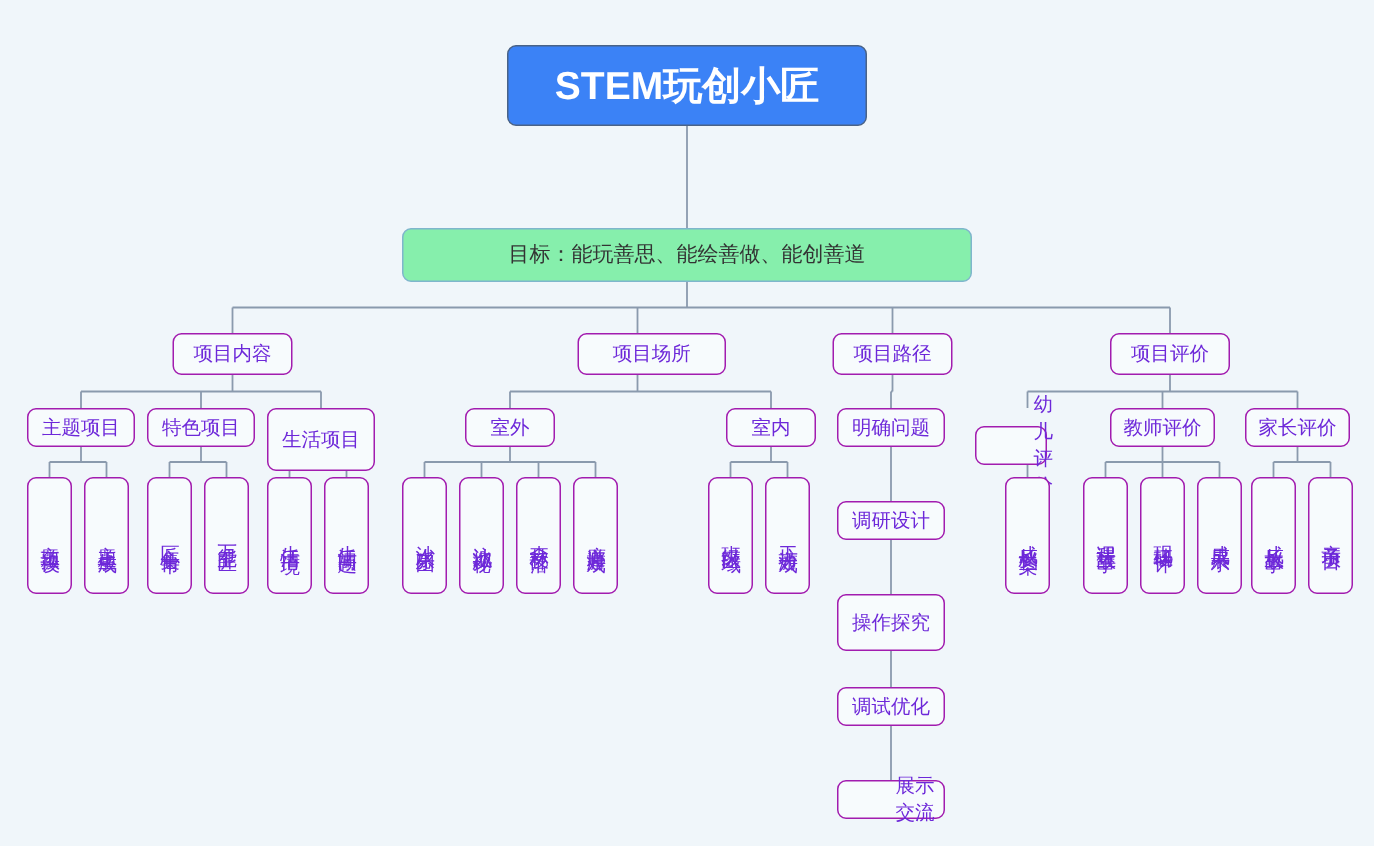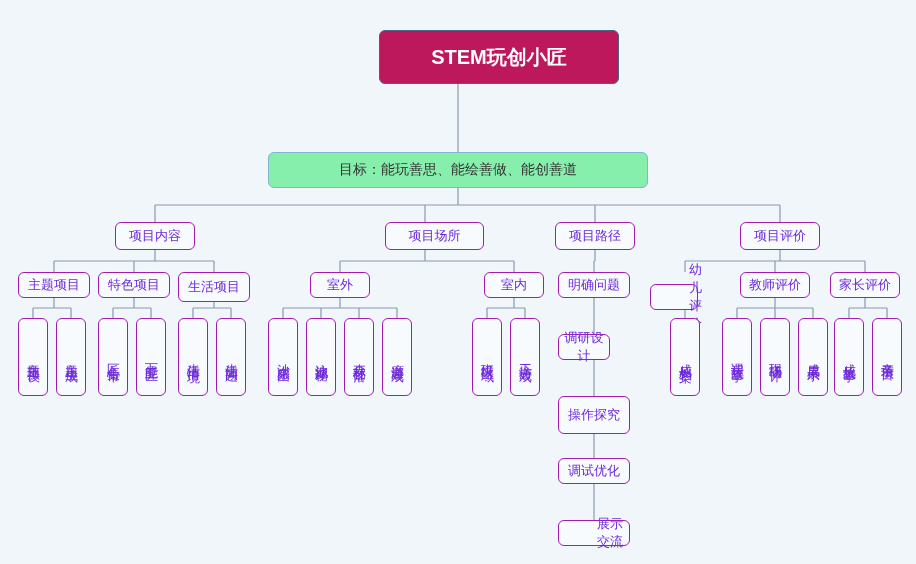--- a/index.html
+++ b/index.html
@@ -24,26 +24,25 @@
     display: flex;
     align-items: center;
     justify-content: center;
     text-align: center;
     font-size: 13px;
     color: #6d28d9;
     background: #f7fbfd;
     border: 1px solid #a21caf;
   }
   .root {
-    background: #be185d;
+    background: #3b82f6;
     color: #fff;
-    font-size: 20px;
+    font-size: 26px;
     font-weight: bold;
     border: 1px solid #4a6387;
-    margin-left: 41px;
   }
   .goal {
     background: #86efac;
     color: #333;
     font-size: 14px;
     border: 1px solid #7fb6cc;
   }
   .vtext {
     writing-mode: vertical-rl;
     text-orientation: upright;
@@ -126,21 +125,21 @@
 
 <div class="node goal" style="left:268px; top:152px; width:380px; height:36px;">目标：能玩善思、能绘善做、能创善道</div>
 
 <div class="node" style="left:115px; top:222px; width:80px; height:28px;">项目内容</div>
 <div class="node" style="left:385px; top:222px; width:99px; height:28px;">项目场所</div>
 <div class="node" style="left:555px; top:222px; width:80px; height:28px;">项目路径</div>
 <div class="node" style="left:740px; top:222px; width:80px; height:28px;">项目评价</div>
 
 <div class="node" style="left:18px; top:272px; width:72px; height:26px;">主题项目</div>
 <div class="node" style="left:98px; top:272px; width:72px; height:26px;font-family:Liberation Mono, monospace;">特色项目</div>
-<div class="node" style="left:178px; top:272px; width:72px; height:30px;">生活项目</div>
+<div class="node" style="left:178px; top:272px; width:72px; height:42px;">生活项目</div>
 
 <div class="node" style="left:18px; top:318px; width:30px; height:78px;">
     <span class="vtext">主题预设</span>
   </div>
 <div class="node" style="left:56px; top:318px; width:30px; height:78px;">
     <span class="vtext">主题生成</span>
   </div>
 
 <div class="node" style="left:98px; top:318px; width:30px; height:78px;">
     <span class="vtext">匠心集市</span>
@@ -173,21 +172,21 @@
   </div>
 
 <div class="node" style="left:472px; top:318px; width:30px; height:78px;">
     <span class="vtext">班级区域</span>
   </div>
 <div class="node" style="left:510px; top:318px; width:30px; height:78px;">
     <span class="vtext">工坊游戏</span>
   </div>
 
 <div class="node" style="left:558px; top:272px; width:72px; height:26px;">明确问题</div>
-<div class="node" style="left:558px; top:334px; width:52px; height:26px;">调研设计</div>
+<div class="node" style="left:558px; top:334px; width:72px; height:26px;">调研设计</div>
 <div class="node" style="left:558px; top:396px; width:72px; height:38px;">操作探究</div>
 <div class="node" style="left:558px; top:458px; width:72px; height:26px;">调试优化</div>
 <div class="node" style="left:558px; top:520px; width:72px; height:26px;padding-left:32px;">展示交流</div>
 
 <div class="node" style="left:650px; top:284px; width:48px; height:26px;padding-left:43px;">幼儿评价</div>
 <div class="node" style="left:740px; top:272px; width:70px; height:26px;">教师评价</div>
 <div class="node" style="left:830px; top:272px; width:70px; height:26px;">家长评价</div>
 
 <div class="node" style="left:670px; top:318px; width:30px; height:78px;">
     <span class="vtext">成长档案</span>

